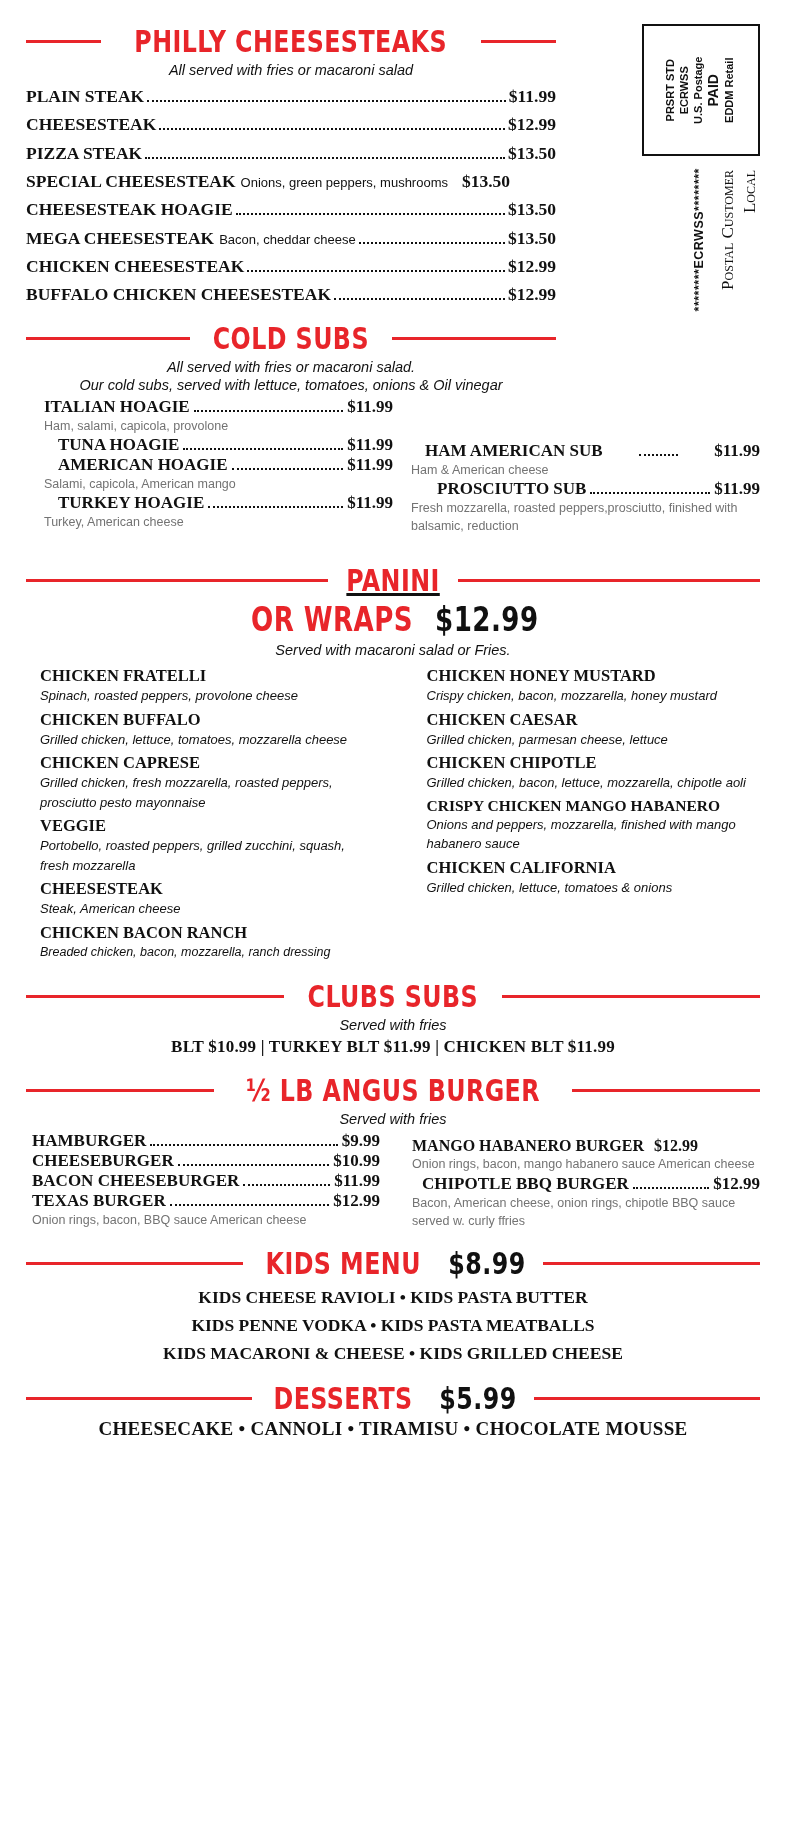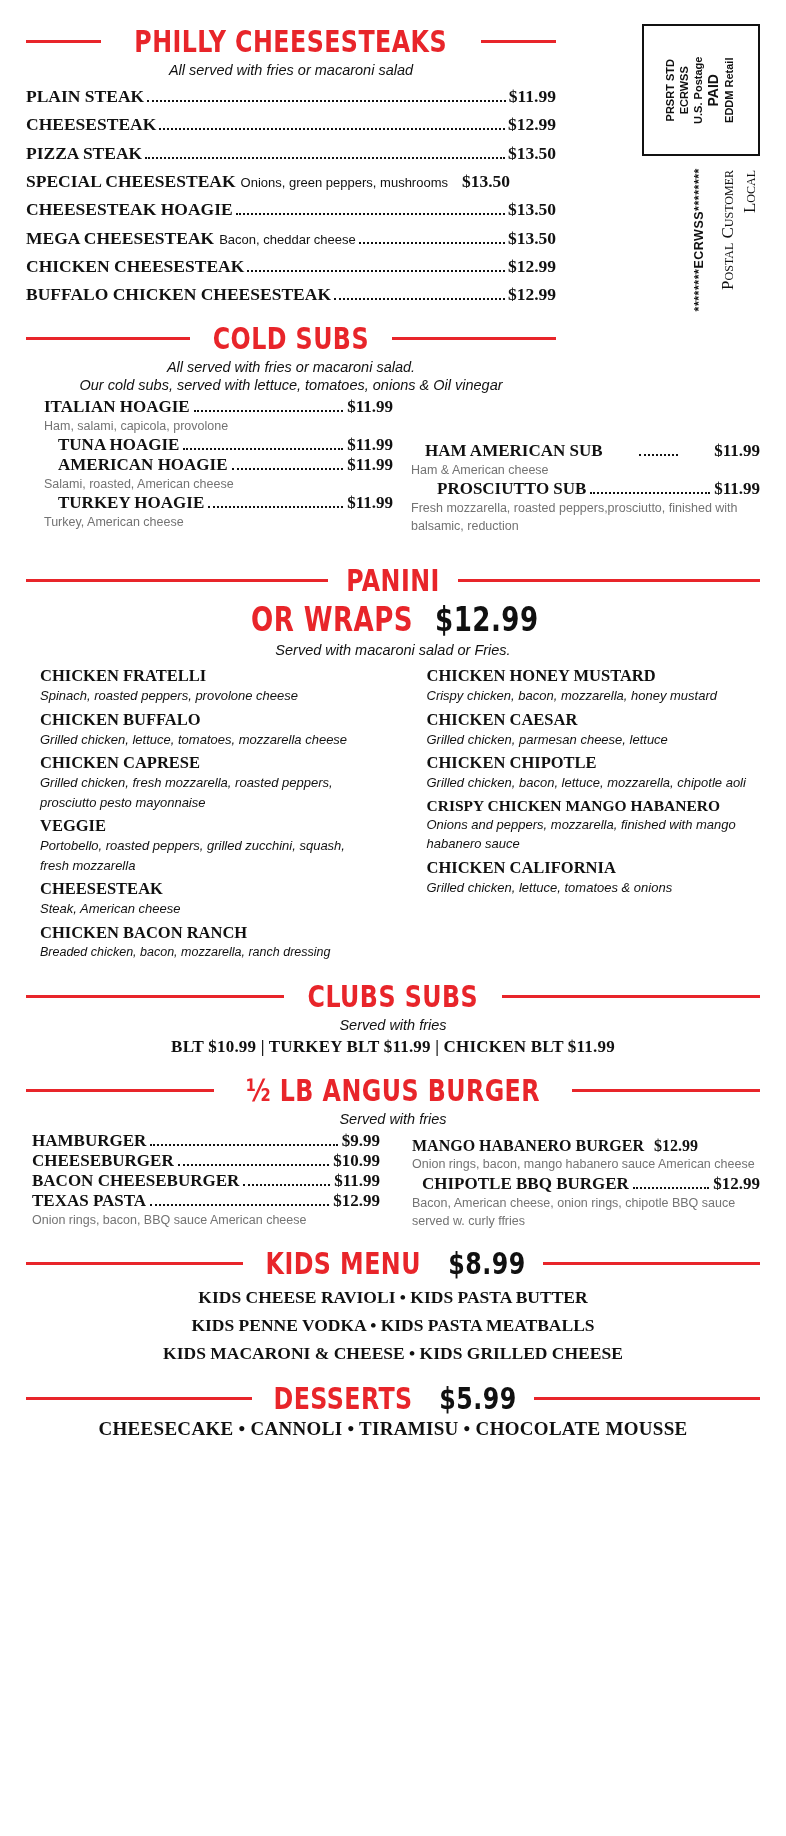--- a/index.html
+++ b/index.html
@@ -287,21 +287,21 @@
       <div class="csub" style="padding-left:14px;">
         <span>TUNA HOAGIE</span>
         <span class="dots"></span>
         <span>$11.99</span>
       </div>
       <div class="csub" style="padding-left:14px;">
         <span>AMERICAN HOAGIE</span>
         <span class="dots"></span>
         <span>$11.99</span>
       </div>
-      <div class="item-desc">Salami, roasted, American cheese</div>
+      <div class="item-desc">Salami, capicola, American mango</div>
       <div class="csub" style="padding-left:14px;justify-content:center;">
         <span>TURKEY HOAGIE</span>
         <span class="dots"></span>
         <span>$11.99</span>
       </div>
       <div class="item-desc">Turkey, American cheese</div>
     </div>
 
     <div class="col" style="padding-top:44px;">
       <div class="csub" style="padding-left:14px;gap:32px;">
@@ -314,21 +314,21 @@
         <span>PROSCIUTTO SUB</span>
         <span class="dots"></span>
         <span>$11.99</span>
       </div>
       <div class="item-desc">Fresh mozzarella, roasted peppers,prosciutto, finished with balsamic, reduction</div>
     </div>
   </div>
 
   <div class="spacer"></div>
 
-  <div class="sec-head" style="margin-top:18px;">
+  <div class="sec-head" style="margin-top:18px;text-decoration:underline;">
     <div class="rule"></div>
     <div class="sec-title">Panini</div>
     <div class="rule"></div>
   </div>
   <div class="pan-title">
     <span class="sec-title big" style="display:inline-block;">Or Wraps</span>
     <span class="sec-title big" style="display:inline-block;color:#111;">$12.99</span>
   </div>
   <div class="subtitle">Served with macaroni salad or Fries.</div>
 
@@ -387,21 +387,21 @@
         <span>CHEESEBURGER</span>
         <span class="dots"></span>
         <span>$10.99</span>
       </div>
       <div class="csub">
         <span>BACON CHEESEBURGER</span>
         <span class="dots"></span>
         <span>$11.99</span>
       </div>
       <div class="csub">
-        <span>TEXAS PASTA</span>
+        <span>TEXAS BURGER</span>
         <span class="dots"></span>
         <span>$12.99</span>
       </div>
       <div class="item-desc">Onion rings, bacon, BBQ sauce American cheese</div>
     </div>
     <div class="col" style="padding-left:14px;">
       <div class="csub" style="font-size:16px;margin-top:6px;">
         <span>MANGO HABANERO BURGER</span>
         <span class="dots" style="flex:0 0 2px;border:none;"></span>
         <span>$12.99</span>

